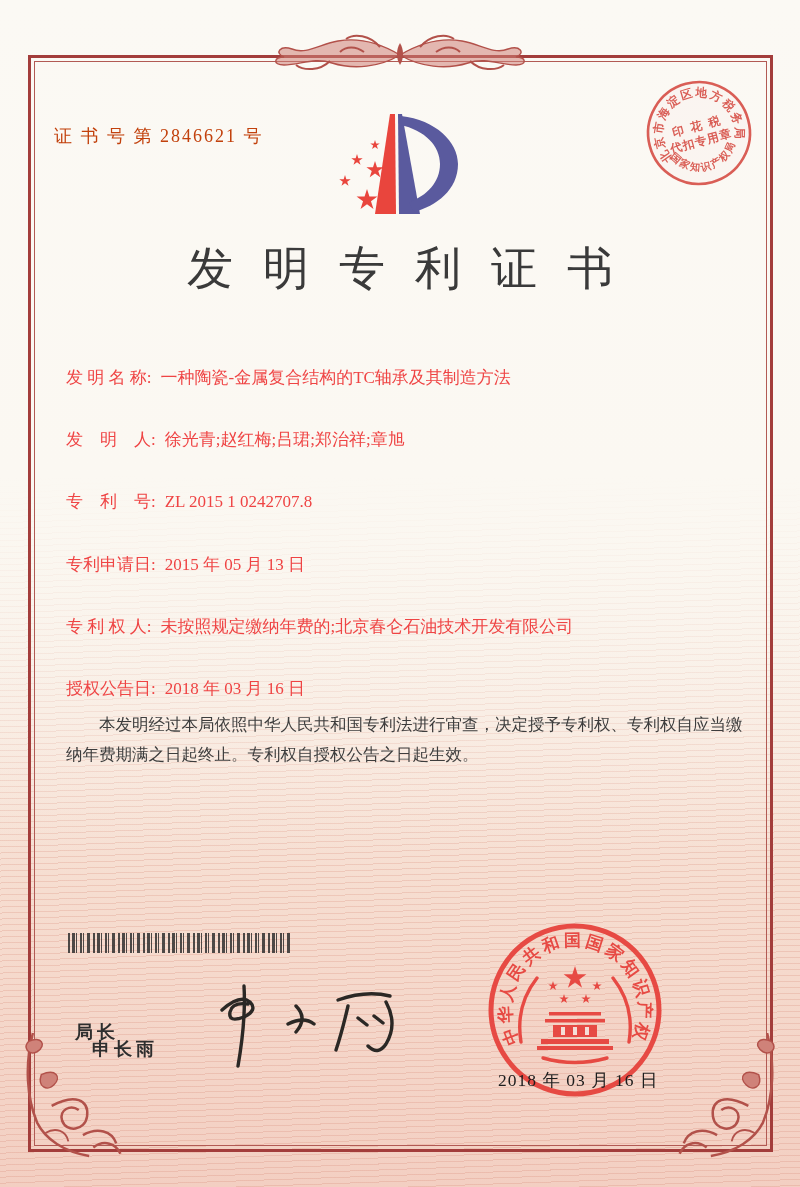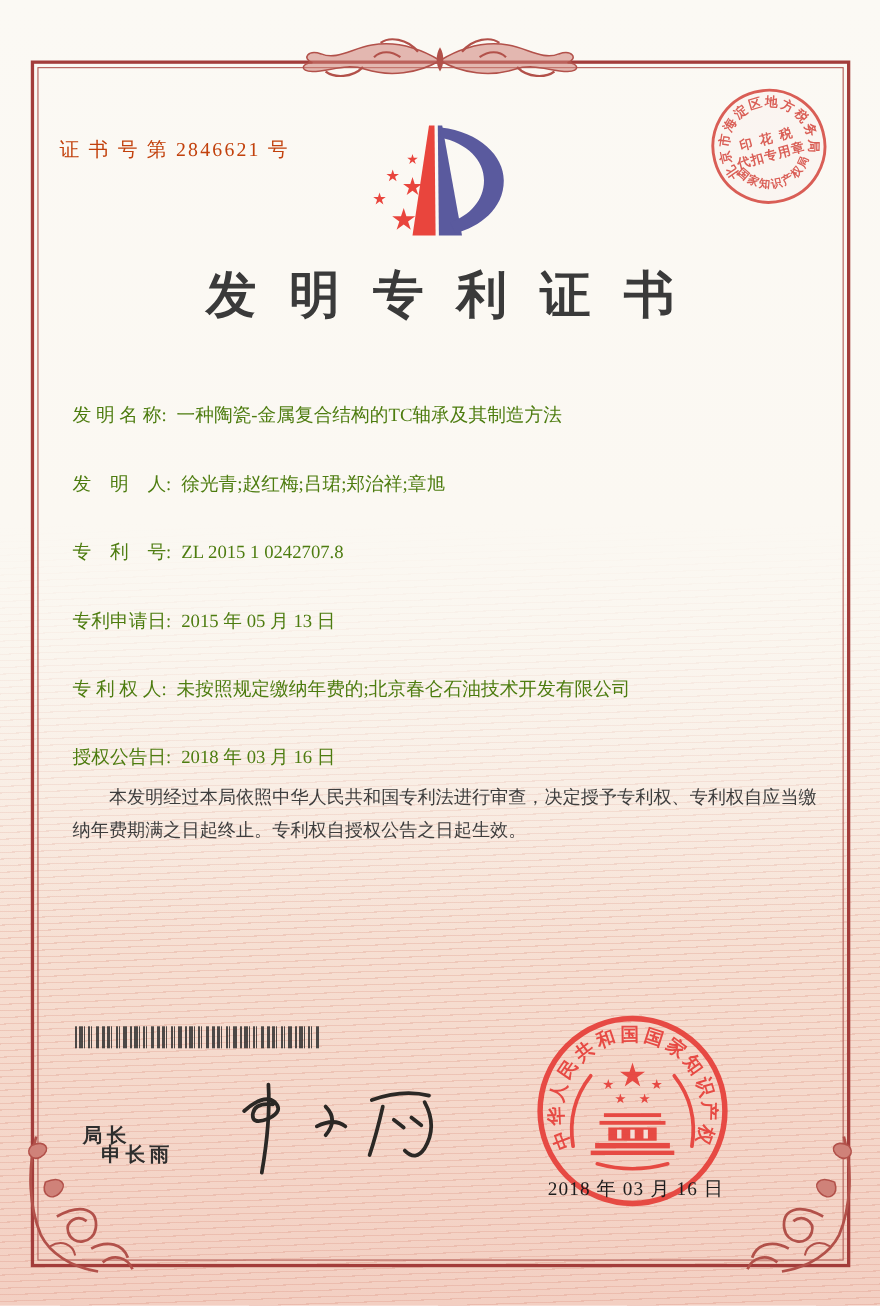--- a/index.html
+++ b/index.html
@@ -14,23 +14,23 @@
       linear-gradient(180deg, #fbf9f4 0%, #faf3ea 45%, #f6ddd0 75%, #f3cfc2 100%);
   }
   .frame-outer { position:absolute; left:28px; top:55px; right:27px; bottom:35px;
     border:3px solid #a33d3b; }
   .frame-inner { position:absolute; inset:3px; border:1px solid #b25a54; }
   .abs { position:absolute; }
 
   .number-line { left:54px; top:124px; font-size:18px; letter-spacing:2px; color:#c2410c; }
 
   .title { left:0; right:0; top:238px; text-align:center;
-    font-size:46px; letter-spacing:30px; padding-left:30px; color:#3a3a3a;font-weight:bold; }
-
-  .field { left:66px; right:56px; font-size:17px; color:#4d7c0f; white-space:nowrap; }
+    font-size:46px; letter-spacing:30px; padding-left:30px; color:#3a3a3a; }
+
+  .field { left:66px; right:56px; font-size:17px; color:#ef4444; white-space:nowrap; }
   .flabel { display:inline-block; }
   .fcolon { display:inline-block; }
   .fvalue { margin-left:9px; }
 
   .bodytext { left:66px; right:56px; top:710px; font-size:16.5px; line-height:30px; color:#3d3d3d; }
   .bodytext p { text-indent:2em; }
 
   .barcode { left:68px; top:933px; width:224px; height:20px; opacity:.85;
     background-image: repeating-linear-gradient(90deg,
       #2f2f2f 0 2px, transparent 2px 4px,

